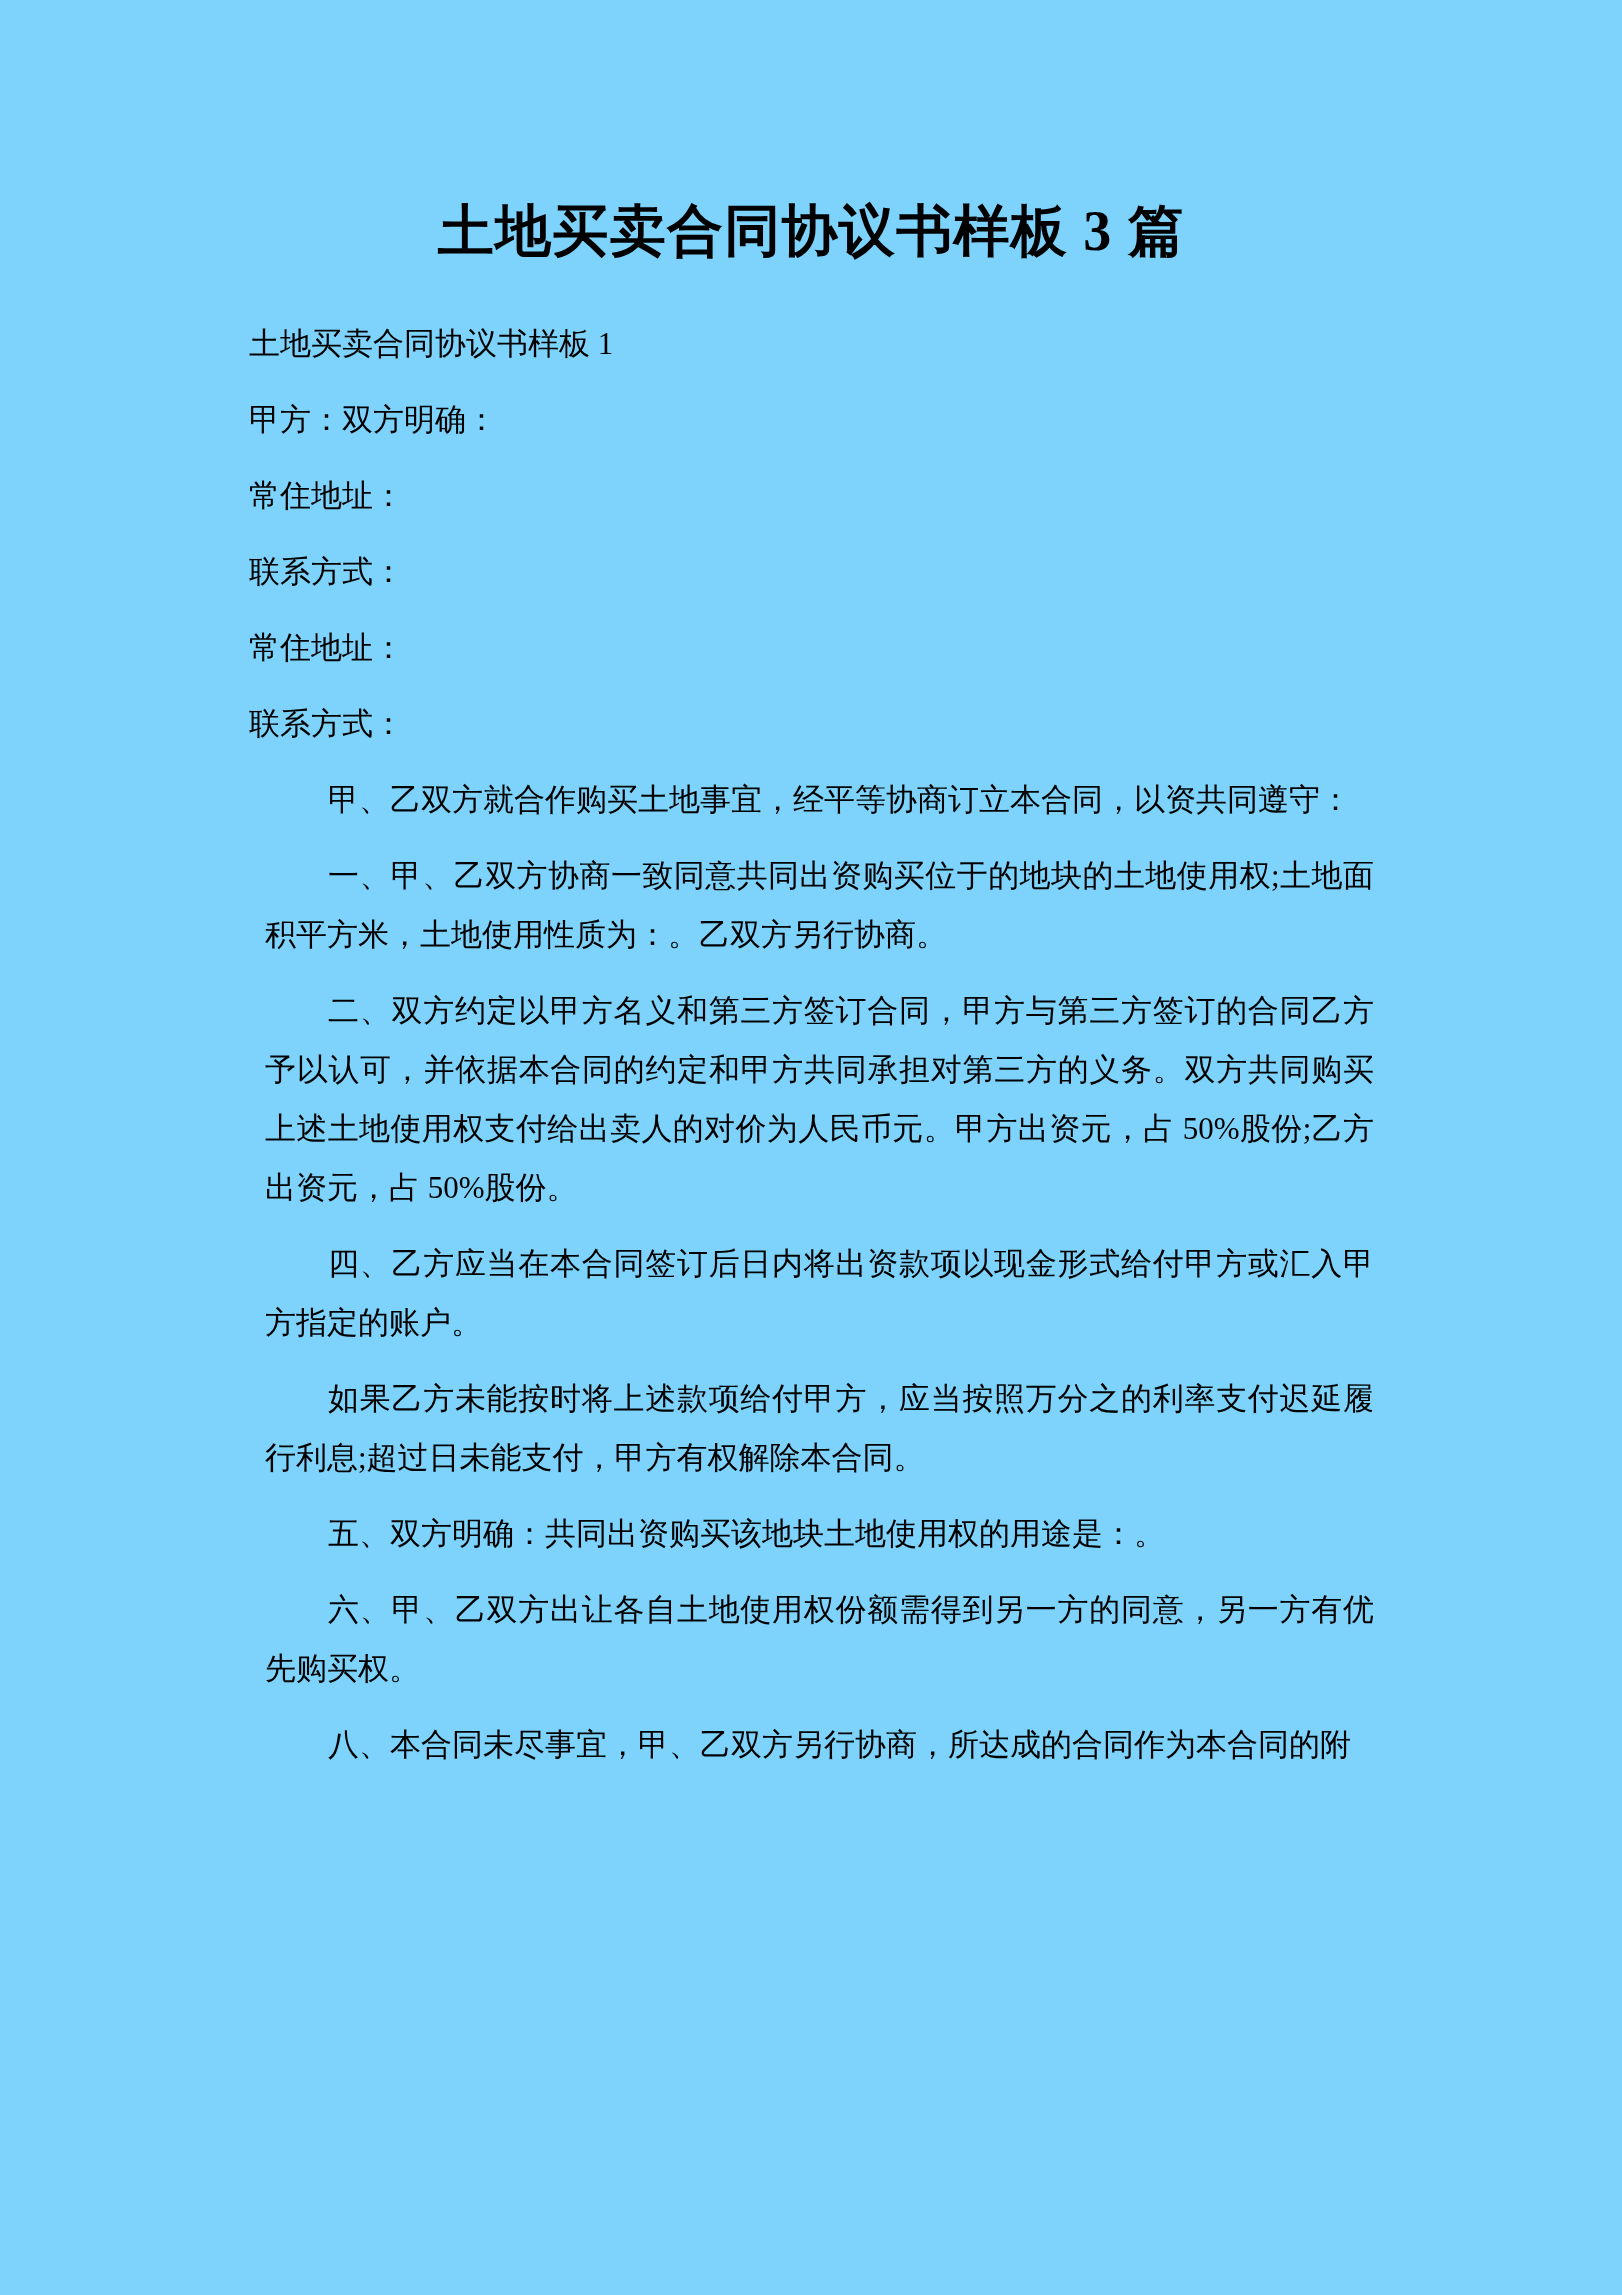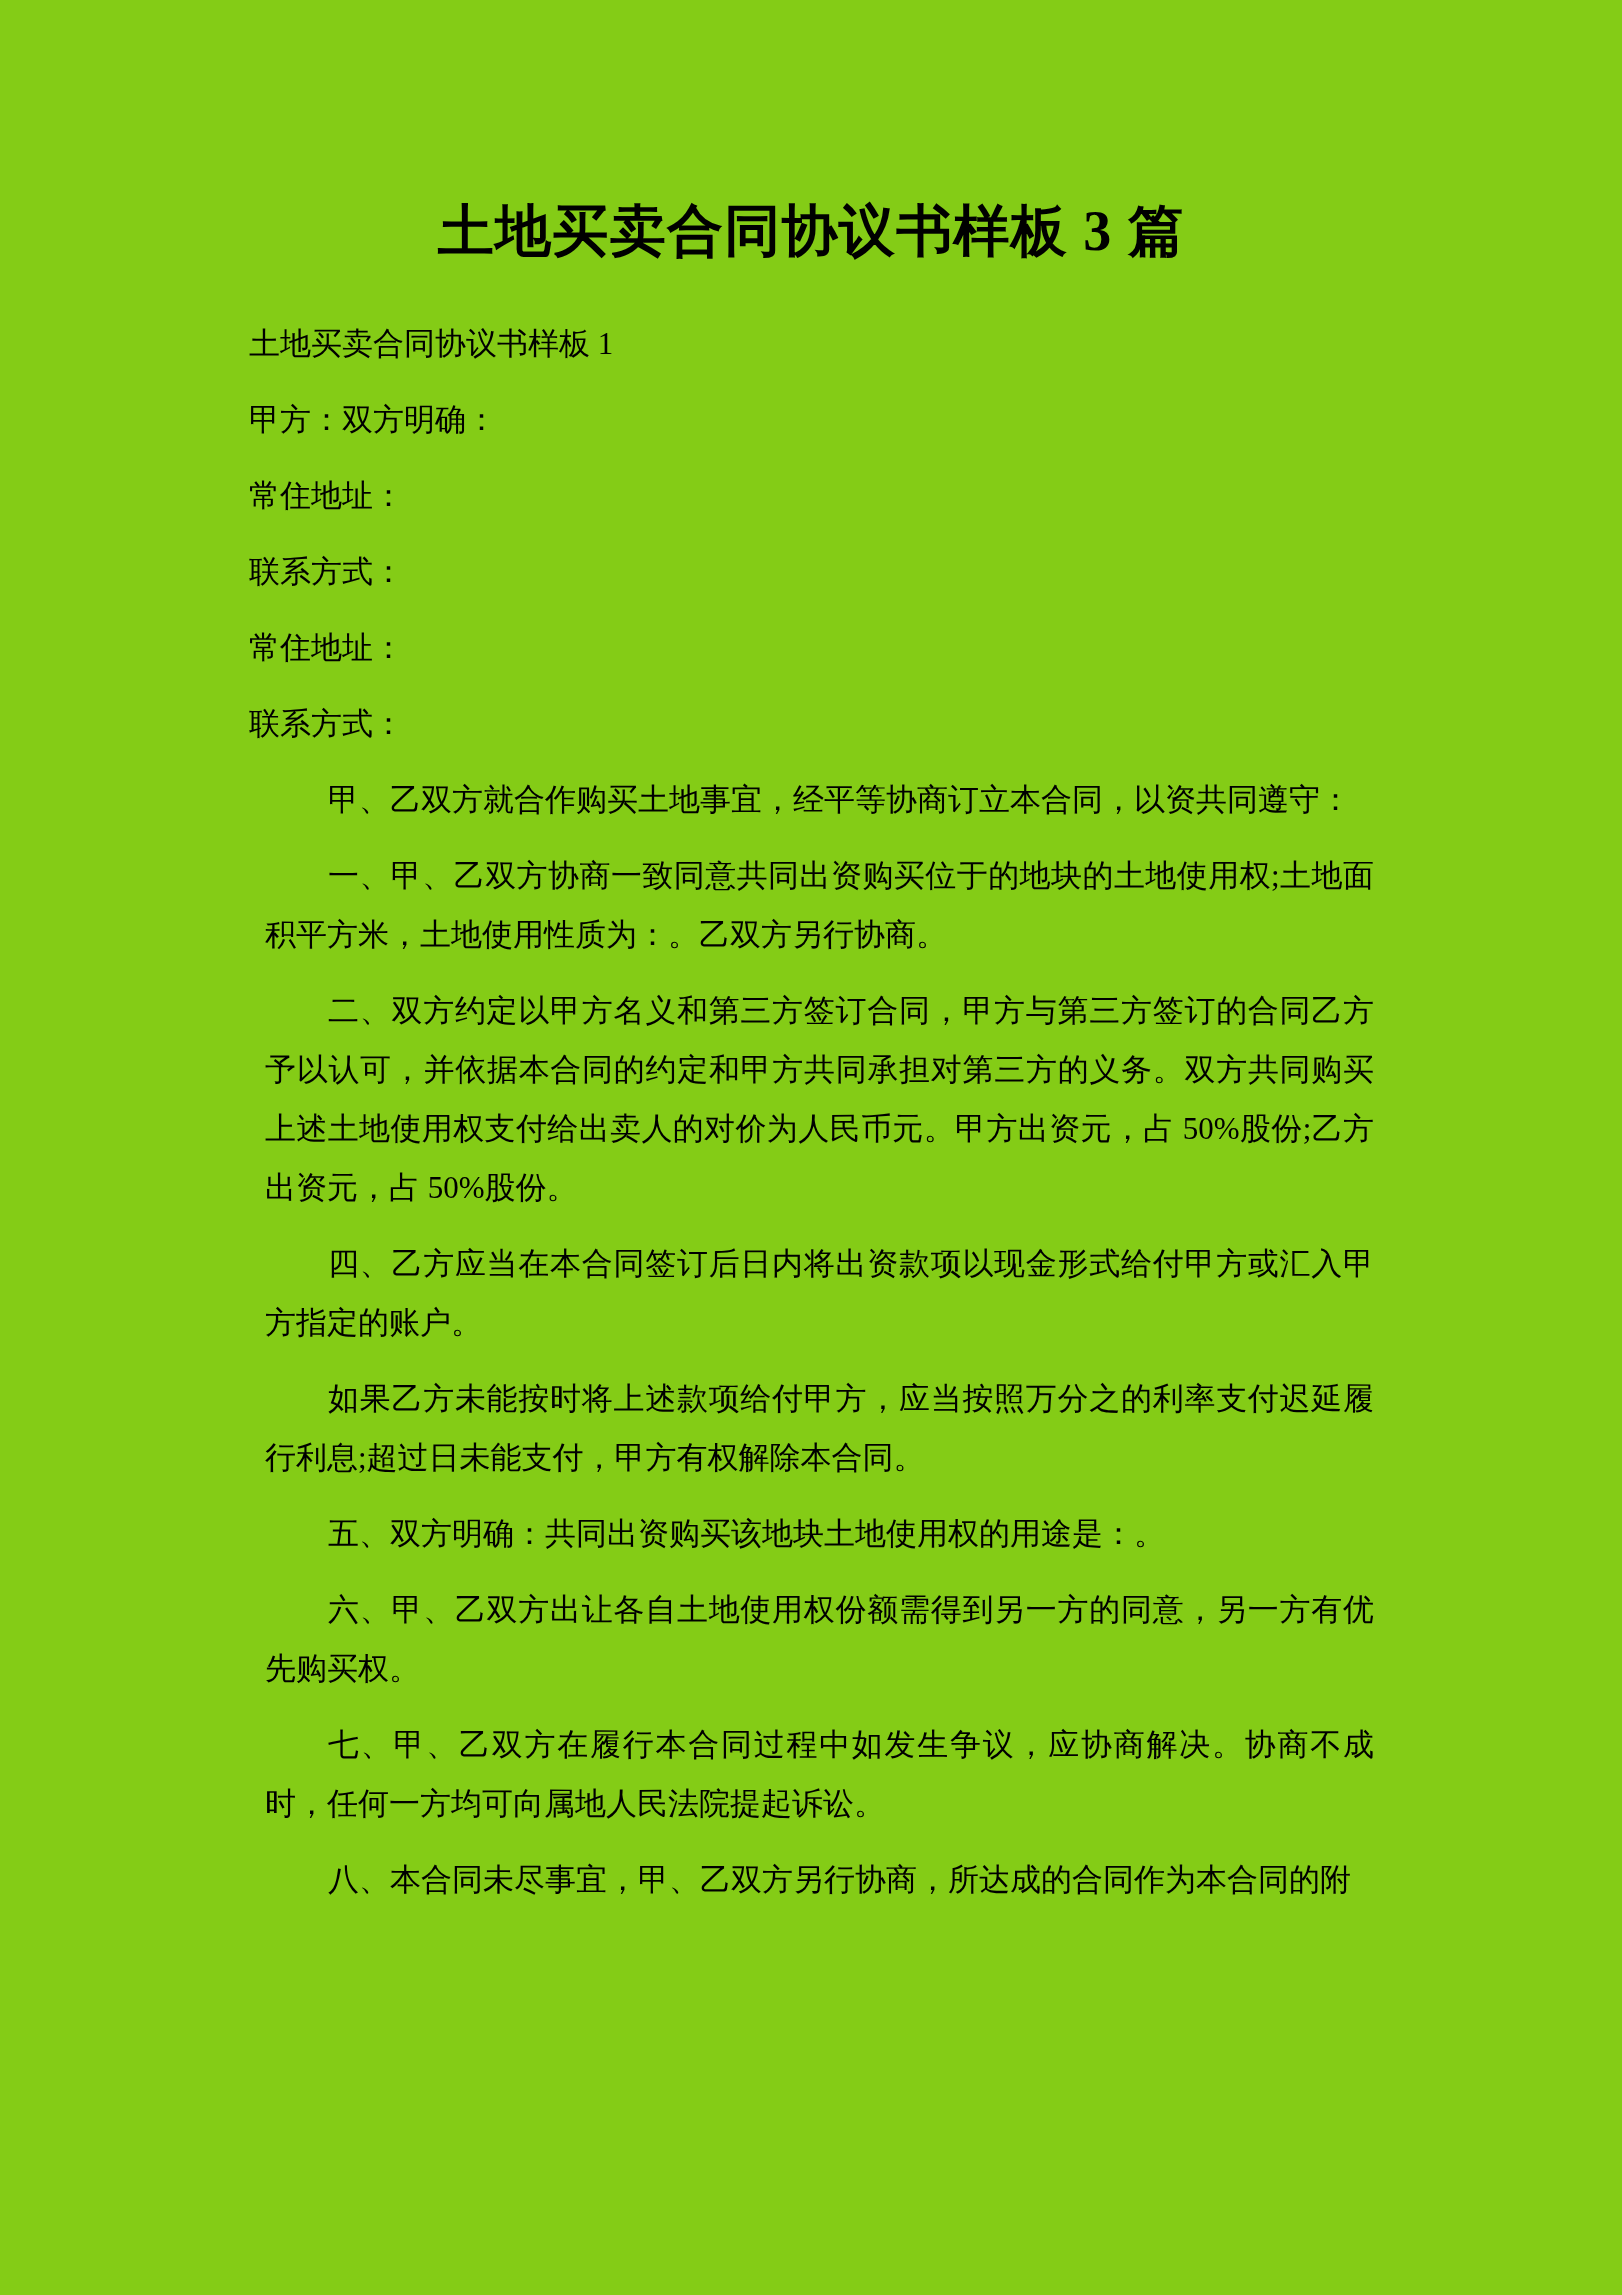--- a/index.html
+++ b/index.html
@@ -8,21 +8,21 @@
     background: #ffffff;
   }
   body {
     font-family: "Liberation Serif", "DejaVu Serif", serif;
     color: #000000;
   }
   .page {
     position: relative;
     width: 1623px;
     height: 2295px;
-    background: #84cc16;
+    background: #7dd3fc;
     box-sizing: border-box;
     padding: 0;
     overflow: hidden;
   }
   .content {
     position: absolute;
     left: 0;
     top: 0;
     width: 1623px;
     height: 2295px;
@@ -73,18 +73,17 @@
         <p class="para noindent">联系方式：</p>
         <p class="para noindent">常住地址：</p>
         <p class="para noindent">联系方式：</p>
         <p class="para indent">甲、乙双方就合作购买土地事宜，经平等协商订立本合同，以资共同遵守：</p>
         <p class="para indent">一、甲、乙双方协商一致同意共同出资购买位于的地块的土地使用权;土地面积平方米，土地使用性质为：。乙双方另行协商。</p>
         <p class="para indent">二、双方约定以甲方名义和第三方签订合同，甲方与第三方签订的合同乙方予以认可，并依据本合同的约定和甲方共同承担对第三方的义务。双方共同购买上述土地使用权支付给出卖人的对价为人民币元。甲方出资元，占 50%股份;乙方出资元，占 50%股份。</p>
         <p class="para indent">四、乙方应当在本合同签订后日内将出资款项以现金形式给付甲方或汇入甲方指定的账户。</p>
         <p class="para indent">如果乙方未能按时将上述款项给付甲方，应当按照万分之的利率支付迟延履行利息;超过日未能支付，甲方有权解除本合同。</p>
         <p class="para indent">五、双方明确：共同出资购买该地块土地使用权的用途是：。</p>
         <p class="para indent">六、甲、乙双方出让各自土地使用权份额需得到另一方的同意，另一方有优先购买权。</p>
-        <p class="para indent">七、甲、乙双方在履行本合同过程中如发生争议，应协商解决。协商不成时，任何一方均可向属地人民法院提起诉讼。</p>
         <p class="para indent">八、本合同未尽事宜，甲、乙双方另行协商，所达成的合同作为本合同的附</p>
       </div>
   </div>
 </div>
 
 
 </body></html>

